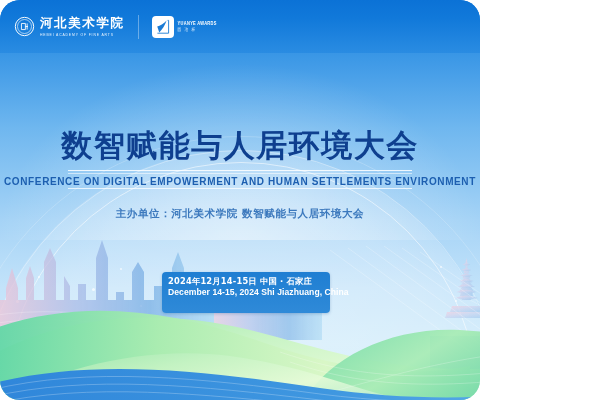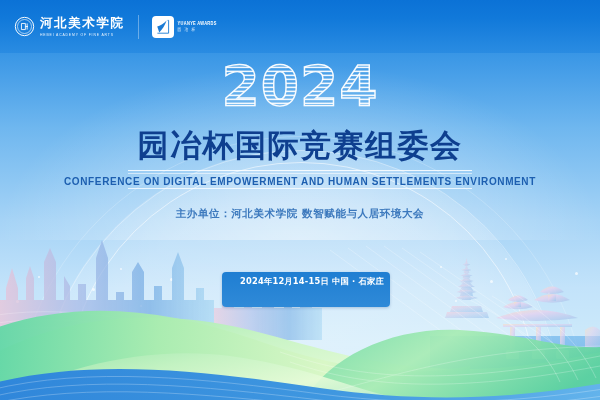--- a/index.html
+++ b/index.html
@@ -1,22 +1,23 @@
 <!DOCTYPE html>
 <html><head>
 <meta charset="utf-8">
 <style>
   html,body{margin:0;padding:0;background:#fff;}
   body{font-family:"Liberation Sans","DejaVu Sans",sans-serif;}
 
   #poster{
     position:relative;
-    width:600px;height:400px;
+    width:480px;height:400px;
     overflow:hidden;
     background:linear-gradient(180deg,#1077d8 0%,#2f90e4 10%,#6fb7ef 32%,#a5d3f6 55%,#c3e3fa 72%,#cdeafa 86%,#c8e8f8 100%);
+    border-radius:20px;
   }
 
   
   .sky-glow{
     position:absolute;left:-10%;top:-30%;width:120%;height:90%;
     background:radial-gradient(ellipse 60% 70% at 50% 100%,rgba(255,255,255,.45) 0%,rgba(255,255,255,.18) 45%,rgba(255,255,255,0) 70%);
     pointer-events:none;
   }
   .arc-dome{
     position:absolute;left:50%;top:150px;
@@ -108,25 +109,25 @@
     font-size:10.5px;font-weight:700;
     color:#2f6fb8;
     letter-spacing:.6px;
     white-space:nowrap;
     opacity:.92;
   }
 
   
   .date-badge{
     position:absolute;left:50%;top:272px;margin-left:-78px;
-    width:156px;padding:4px 6px 20px;
+    width:156px;padding:4px 6px 14px;
     border-radius:4px;
     background:linear-gradient(180deg,#1f7ed2 0%,#2f8ad8 100%);
     box-shadow:0 1px 3px rgba(20,70,130,.25);
-    text-align:right;
+    text-align:left;
   }
   .date-cn{
     font-family:"DejaVu Sans","Liberation Sans",sans-serif;
     font-size:8.3px;font-weight:700;color:#ffffff;letter-spacing:.2px;
     white-space:nowrap;line-height:1.35;
   }
   .date-en{
     font-size:8.6px;font-weight:700;color:#ffffff;letter-spacing:.05px;
     white-space:nowrap;line-height:1.35;
   }
@@ -339,51 +340,34 @@
         </div>
         <div class="logo-yy-text">
           <div class="logo-yy-en">YUANYE AWARDS</div>
           <div class="logo-yy-cn">园 冶 杯</div>
         </div>
       </div>
 
     </div>
   </div>
 
-  <div class="year-wrap">
-    <svg class="year-svg" width="176" height="60" viewBox="0 0 176 60">
-      <defs>
-        <pattern id="stripes" width="4" height="4" patternUnits="userSpaceOnUse">
-          <rect width="4" height="4" fill="rgba(255,255,255,0)"></rect>
-          <rect width="4" height="1.55" y="0.6" fill="rgba(255,255,255,0.92)"></rect>
-        </pattern>
-        <mask id="m2024">
-          <rect width="176" height="60" fill="black"></rect>
-          <text x="88" y="47" text-anchor="middle" font-family="'DejaVu Sans','Liberation Sans',sans-serif" font-size="55" font-weight="700" letter-spacing="1" fill="white" id="yearMaskText">2024</text>
-        </mask>
-      </defs>
-
-      <rect width="176" height="60" fill="url(#stripes)" mask="url(#m2024)"></rect>
-
-      <text x="88" y="47" text-anchor="middle" font-family="'DejaVu Sans','Liberation Sans',sans-serif" font-size="55" font-weight="700" letter-spacing="1" fill="none" stroke="#ffffff" stroke-width="1.4" opacity="0.95" id="yearOutlineText">2024</text>
-    </svg>
-  </div>
-
-  <div class="title-cn">园冶杯国际竞赛组委会</div>
+
+  <div class="title-cn">数智赋能与人居环境大会</div>
 
   <div class="title-rules">
     <div class="rule"></div>
     <div class="rule"></div>
   </div>
 
   <div class="title-en">CONFERENCE ON DIGITAL EMPOWERMENT AND HUMAN SETTLEMENTS ENVIRONMENT</div>
 
   <div class="title-rules-b">
     <div class="rule"></div>
   </div>
 
   <div class="organizer">主办单位：河北美术学院  数智赋能与人居环境大会</div>
 
   <div class="date-badge">
     <div class="date-cn">2024年12月14-15日  中国 · 石家庄</div>
+    <div class="date-en">December 14-15, 2024 Shi Jiazhuang, China</div>
   </div>
 
 </div>
 
 </body></html>

